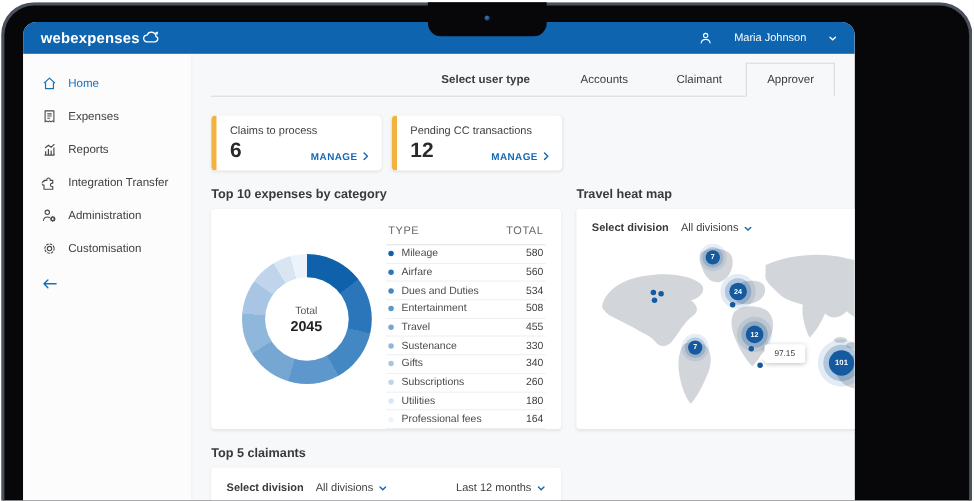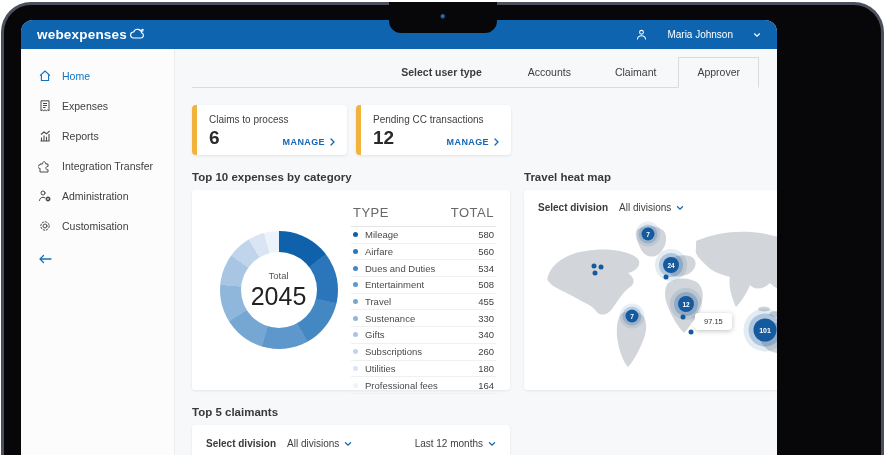--- a/index.html
+++ b/index.html
@@ -39,23 +39,23 @@
   .col-right{width:322px;flex:none;}
   .section-title{font-size:11.5px;font-weight:bold;color:#393939;margin-bottom:7px;}
   .panel{background:#fff;border-radius:3px;box-shadow:0 1px 3px rgba(0,0,0,.08);box-sizing:border-box;}
   
   .expenses-panel{height:200px;display:flex;padding:10px 14px;}
   .donut-wrap{width:145px;flex:none;display:flex;align-items:center;justify-content:center;}
   .donut{width:118px;height:118px;border-radius:50%;position:relative;}
   .donut::before{content:"";position:absolute;inset:21px;background:#fff;border-radius:50%;}
   .donut-center{position:absolute;inset:0;display:flex;flex-direction:column;align-items:center;justify-content:center;z-index:2;}
   .donut-center .lbl{font-size:9.5px;color:#555;}
-  .donut-center .val{font-size:25px;font-weight:400;color:#222;margin-top:1px;}
+  .donut-center .val{font-size:13px;font-weight:700;color:#222;margin-top:1px;}
   .exp-table{flex:1;font-size:9.5px;color:#444;}
-  .exp-head{display:flex;justify-content:space-between;padding:5px 2px 6px;font-size:13px;letter-spacing:.5px;color:#686868;border-bottom:1px solid #e2e4e6;}
+  .exp-head{display:flex;justify-content:space-between;padding:5px 2px 6px;font-size:10px;letter-spacing:.5px;color:#686868;border-bottom:1px solid #e2e4e6;}
   .exp-row{display:flex;justify-content:space-between;align-items:center;padding:0 2px;height:15.7px;border-bottom:1px solid #eef0f1;}
   .exp-name{display:flex;align-items:center;gap:7px;color:#4a4a4a;}
   .cat-dot{width:5px;height:5px;border-radius:50%;flex:none;}
   .exp-val{color:#3f3f3f;}
   
   .map-panel{height:200px;padding:12px 14px;position:relative;}
   .select-row{display:flex;align-items:center;gap:11px;font-size:10px;}
   .select-label{font-weight:bold;color:#3a3a3a;}
   .select-value{display:flex;align-items:center;gap:5px;color:#3e3e3e;cursor:pointer;}
   .map-box{position:relative;margin-top:8px;height:150px;}

